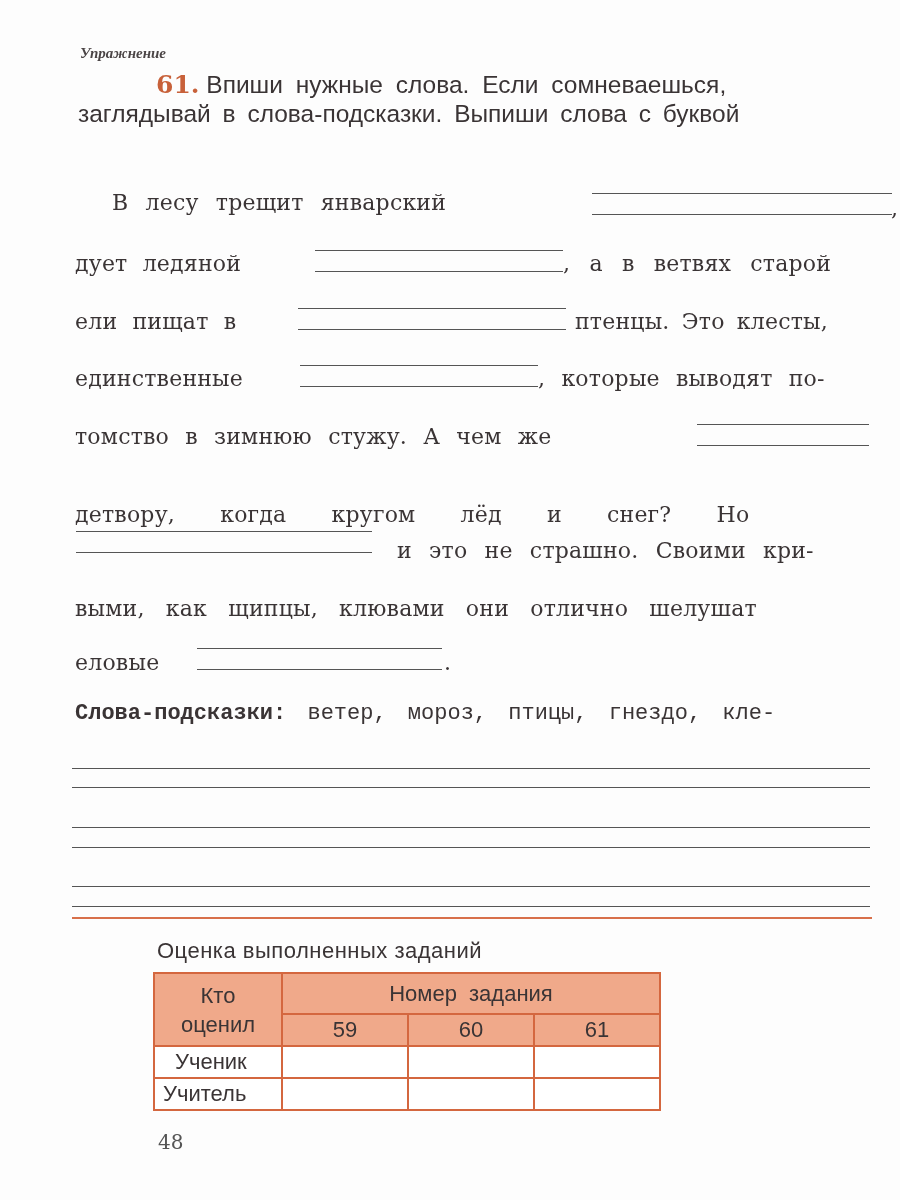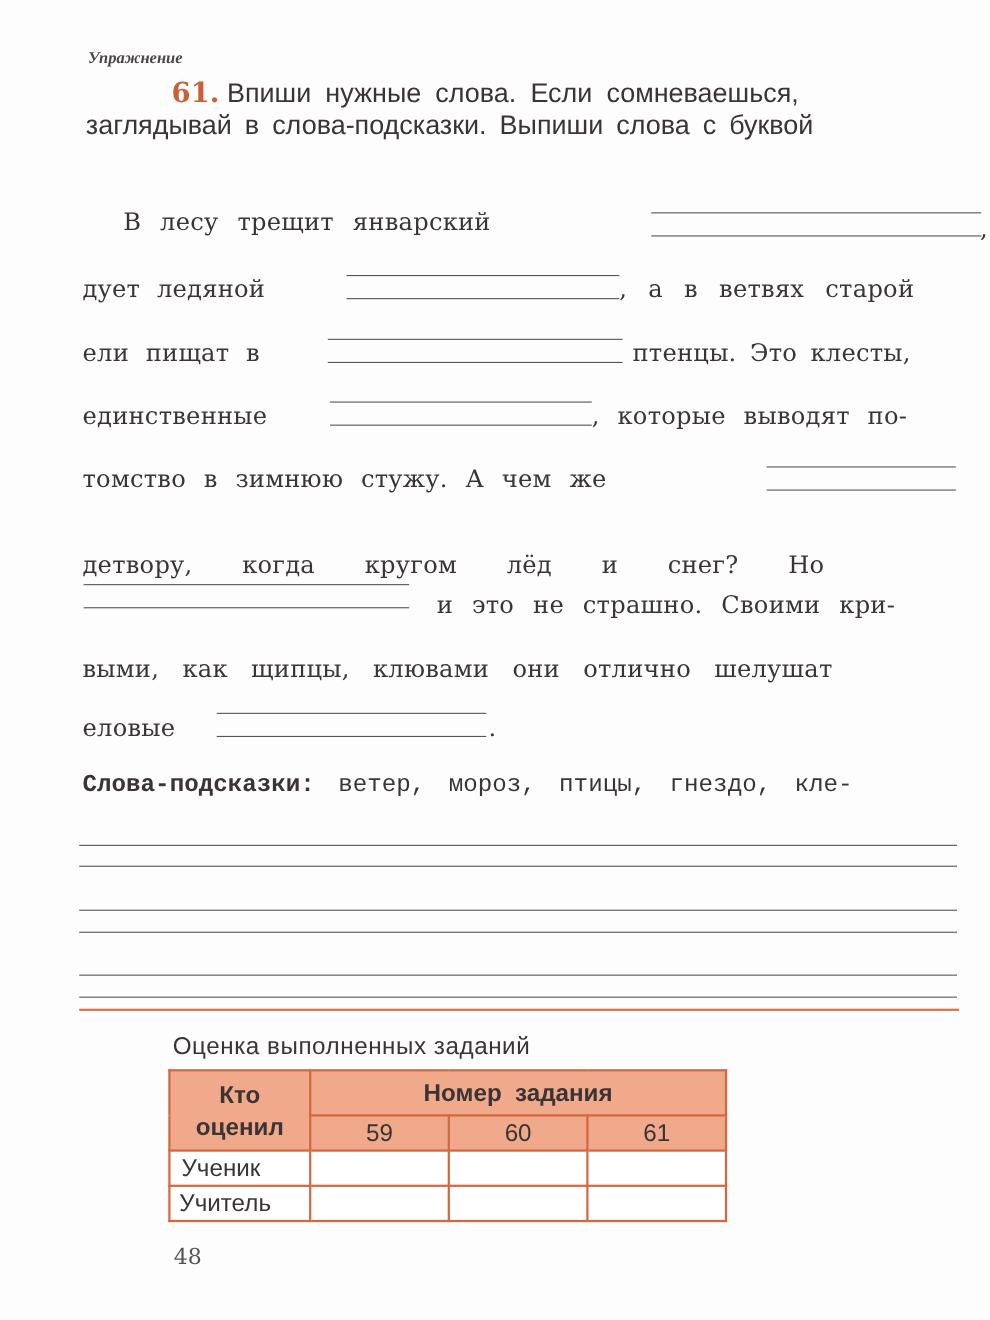--- a/index.html
+++ b/index.html
@@ -70,34 +70,34 @@
 <div class="rule" style="top:787px;"></div>
 <div class="rule" style="top:827px;"></div>
 <div class="rule" style="top:847px;"></div>
 <div class="rule" style="top:886px;"></div>
 <div class="rule" style="top:906px;"></div>
 <div class="rule orange" style="top:917px;"></div>
 
 <div class="abs table-title">Оценка выполненных заданий</div>
 <table class="grade">
   <tbody>
-      <tr style="height:41px;font-weight:bold;">
+      <tr style="height:41px;">
     <td class="hdr" rowspan="2" style="width:126px; line-height:29px;">
       <div>Кто</div>
       <div>оценил</div>
     </td>
     <td class="hdr" colspan="3" style="word-spacing:6px;">Номер задания</td>
   </tr>
   <tr style="height:32px;">
     <td class="hdr" style="width:124px;">59</td>
     <td class="hdr" style="width:124px;">60</td>
     <td class="hdr" style="width:124px;">61</td>
   </tr>
   <tr style="height:32px;">
-    <td style="text-align:left; padding-left:10px; background:#fff;">Ученик</td>
+    <td style="text-align:left; padding-left:20px; background:#fff;">Ученик</td>
     <td style="background:#fff;"></td>
     <td style="background:#fff;"></td>
     <td style="background:#fff;"></td>
   </tr>
   <tr style="height:32px;">
     <td style="text-align:left; padding-left:8px; background:#fff;">Учитель</td>
     <td style="background:#fff;"></td>
     <td style="background:#fff;"></td>
     <td style="background:#fff;"></td>
   </tr>

